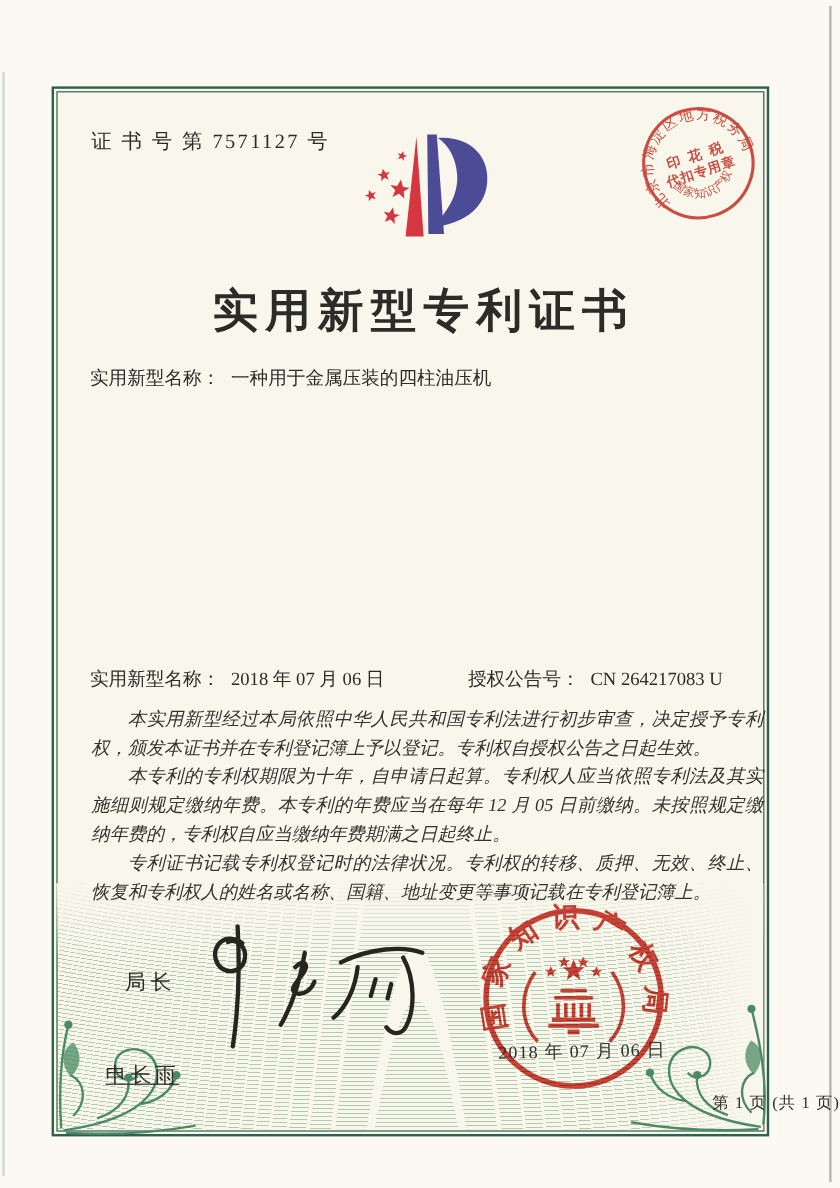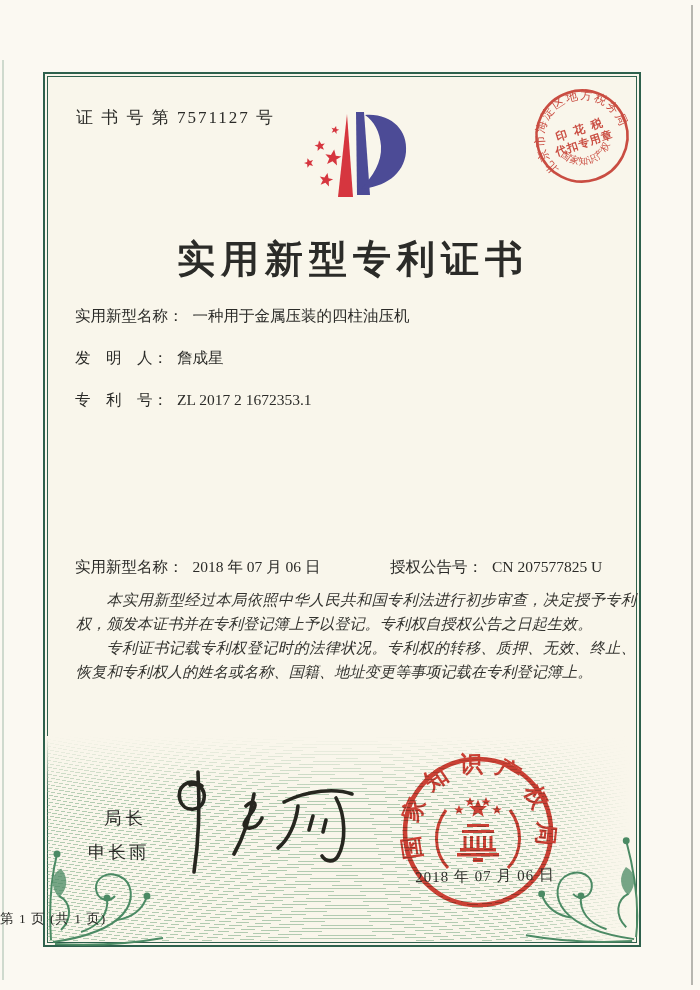--- a/index.html
+++ b/index.html
@@ -27,30 +27,30 @@
   .row{position:absolute;left:75px;width:565px;font-size:15.5px;line-height:22px;
        white-space:nowrap;z-index:3;}
   .row .fvalue{margin-left:9px;text-align:center;}
   .row-addr{white-space:normal;}
   .row-addr .fvalue{display:inline-block;vertical-align:top;width:412px;white-space:normal;line-height:25px;}
   .row .fvalue2-wrap{position:absolute;left:315px;top:0;}
   .paras{position:absolute;left:76px;top:588px;width:560px;z-index:3;}
   .paras p{margin:0;font-size:15.2px;line-height:24px;text-align:justify;
            text-indent:2em;font-style:italic;color:#33332f;}
   .director{position:absolute;left:104px;top:806px;font-size:17.5px;letter-spacing:4px;z-index:3;}
-  .director-name{position:absolute;left:88px;top:840px;font-size:17.5px;letter-spacing:3px;z-index:3;}
+  .director-name{position:absolute;left:88px;top:884px;font-size:17.5px;letter-spacing:3px;z-index:3;text-decoration:underline;}
   .signature{position:absolute;left:150px;top:768px;z-index:4;}
   .seal{position:absolute;left:398px;top:752px;z-index:4;mix-blend-mode:multiply;opacity:.92;}
   .seal-date{position:absolute;left:410px;top:867px;width:150px;text-align:center;
              font-size:15px;letter-spacing:1px;color:#2e2e2a;z-index:5;transform:rotate(-1deg);}
   .stamp{position:absolute;left:530px;top:84px;z-index:4;mix-blend-mode:multiply;opacity:.88;}
   .orn{position:absolute;z-index:2;}
   .orn-left{left:47px;top:830px;}
   .orn-right{left:522px;top:828px;transform:scaleX(-1);}
-  .footer{position:absolute;left:0;top:910px;width:700px;text-align:left;
+  .footer{position:absolute;left:0;top:910px;width:700px;text-align:right;
           font-size:13.5px;letter-spacing:1px;z-index:3;}
 </style>
 </head>
 <body>
 
 <div class="page">
 
   <div class="frame"></div>
   <div class="waves"></div>
   <div class="edge-right"></div>
@@ -71,35 +71,30 @@
         <path transform="translate(41,78) scale(0.72) rotate(12)" d="M0,-10 L2.9,-3.1 L9.5,-3.1 L4.2,1.2 L5.9,8.1 L0,4 L-5.9,8.1 L-4.2,1.2 L-9.5,-3.1 L-2.9,-3.1 Z"></path>
       </g>
     </svg>
   </div>
 
   <div class="title">实用新型专利证书</div>
 
   <div class="row" style="top:305px">
     <span class="flabel">实用新型名称：</span><span class="fvalue">一种用于金属压装的四柱油压机</span>
   </div>
-  <div class="row" style="top:347px">
-    <span class="flabel">发　明　人：</span><span class="fvalue">詹成星</span>
-  </div>
-  <div class="row" style="top:389px">
-    <span class="flabel">专　利　号：</span><span class="fvalue">ZL 2017 2 1672353.1</span>
-  </div>
   <div class="row" style="top:556px">
     <span class="flabel">实用新型名称：</span><span class="fvalue">2018 年 07 月 06 日</span>
     <span class="fvalue2-wrap">
-      <span class="flabel">授权公告号：</span><span class="fvalue">CN 207577825 U</span>
+      <span class="flabel">授权公告号：</span><span class="fvalue">CN 264217083 U</span>
     </span>
   </div>
 
   <div class="paras">
     <p>本实用新型经过本局依照中华人民共和国专利法进行初步审查，决定授予专利权，颁发本证书并在专利登记簿上予以登记。专利权自授权公告之日起生效。</p>
+    <p>本专利的专利权期限为十年，自申请日起算。专利权人应当依照专利法及其实施细则规定缴纳年费。本专利的年费应当在每年 12 月 05 日前缴纳。未按照规定缴纳年费的，专利权自应当缴纳年费期满之日起终止。</p>
     <p>专利证书记载专利权登记时的法律状况。专利权的转移、质押、无效、终止、恢复和专利权人的姓名或名称、国籍、地址变更等事项记载在专利登记簿上。</p>
   </div>
 
   <div class="director">局长</div>
   <div class="director-name">申长雨</div>
 
   <div class="signature">
     <svg width="210" height="110" viewBox="0 0 210 110" fill="none" stroke="#26261f" stroke-width="3.6" stroke-linecap="round">
       <path d="M52,18 C38,8 26,20 30,32 C34,45 52,44 54,31 C56,20 46,14 40,17"></path>
       <path d="M48,4 C50,40 48,78 44,104"></path>

